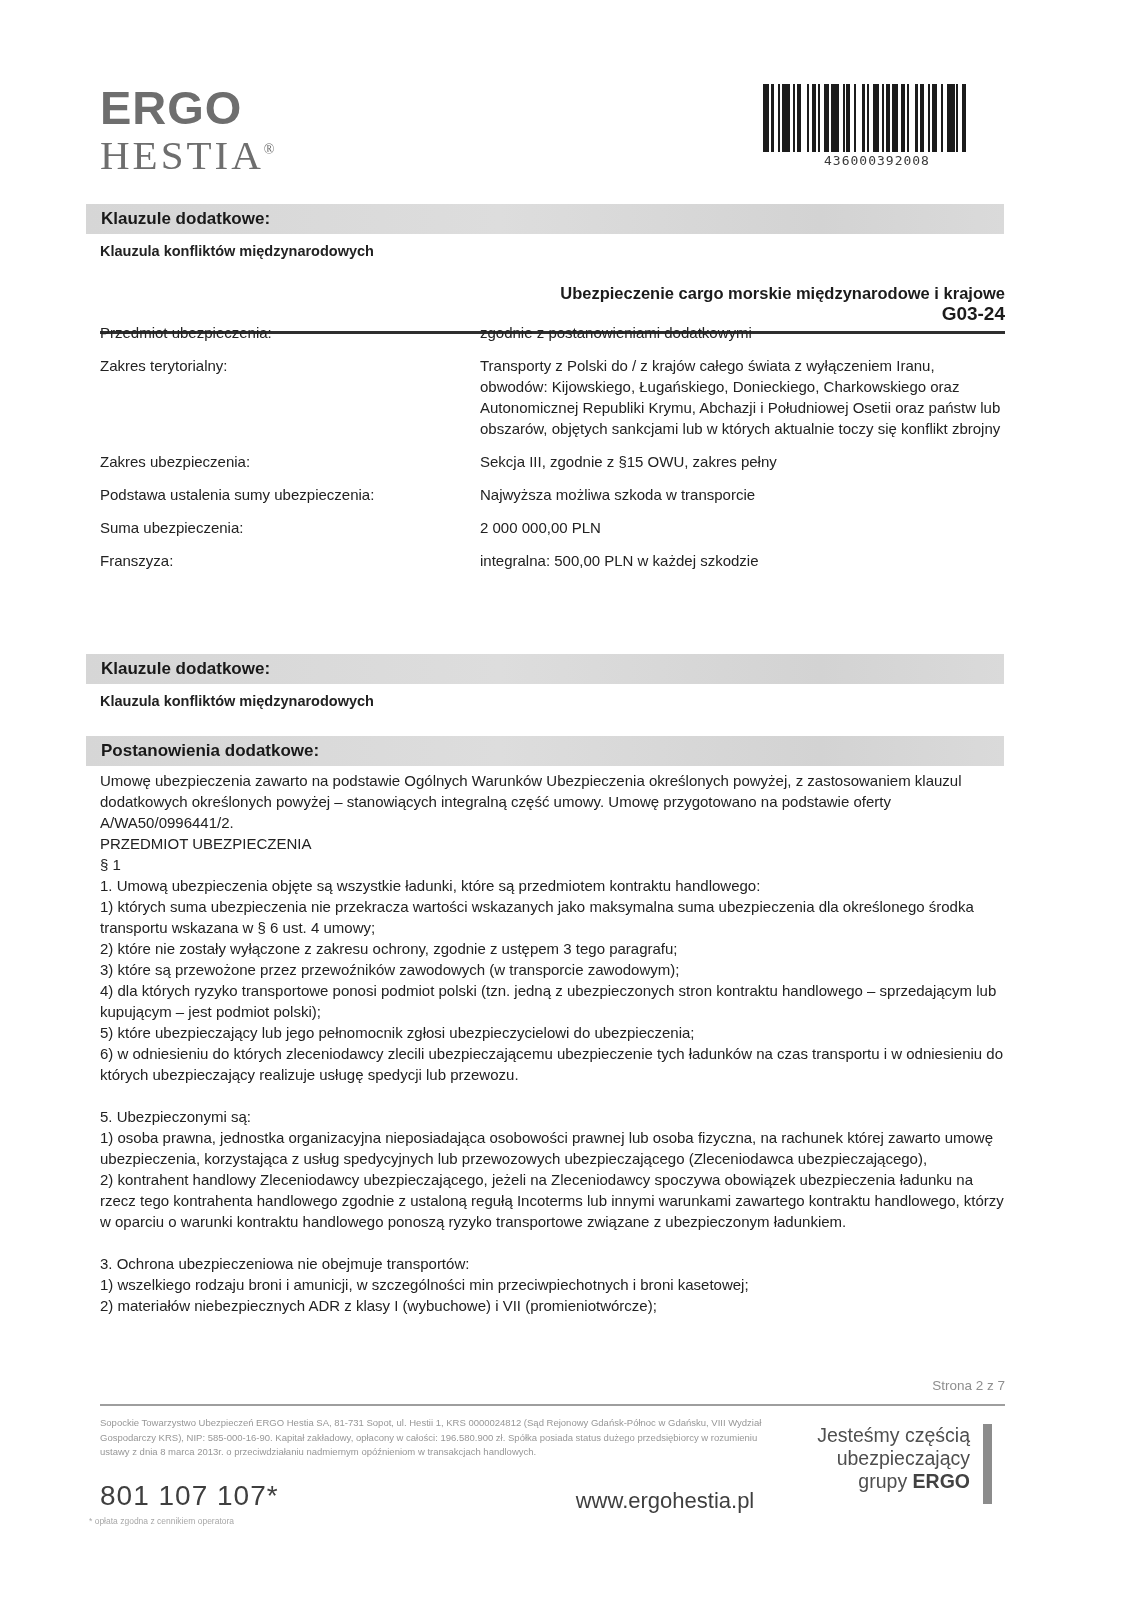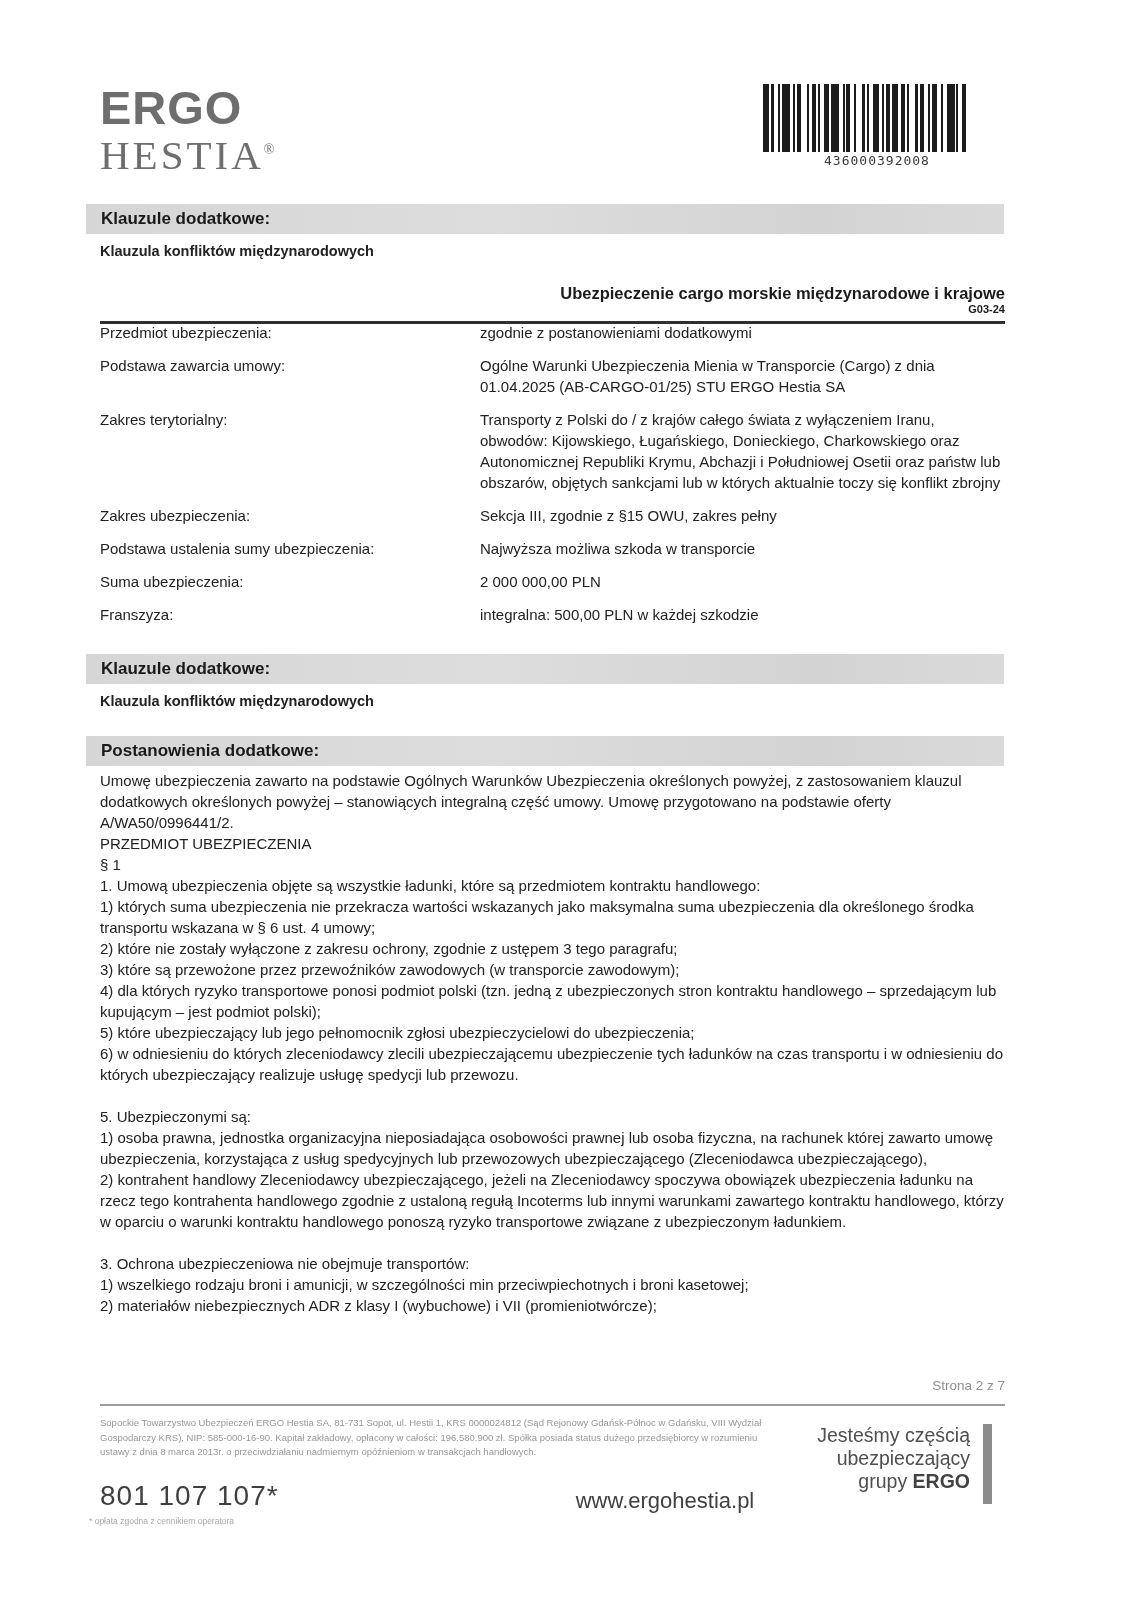--- a/index.html
+++ b/index.html
@@ -33,21 +33,21 @@
 
   .clause-item{position:absolute;left:100px;font-size:14.5px;font-weight:700;color:#222;}
 
   
   .cargo-head{
     position:absolute;left:100px;top:284px;width:905px;
     display:flex;justify-content:space-between;align-items:flex-end;
     border-bottom:3px solid #2f2f2f;padding-bottom:6px;flex-direction:column;
   }
   .cargo-head .t{font-size:16.5px;font-weight:700;color:#1b1b1b;}
-  .cargo-head .c{font-size:11px;font-weight:700;color:#1b1b1b;}
+  .cargo-head .c{font-size:19px;font-weight:700;color:#1b1b1b;}
 
   .kv{position:absolute;left:100px;top:322px;width:906px;display:flex;flex-direction:column;gap:12px;}
   .kv-row{display:grid;grid-template-columns:380px 1fr;column-gap:0;}
   .kv-label{font-size:15px;color:#222;line-height:21px;}
   .kv-value{font-size:15px;color:#222;line-height:21px;}
 
   
   .body-text{position:absolute;left:100px;top:770px;width:910px;font-size:15px;line-height:21px;color:#222;}
   .body-text p{margin:0;}
   .intro{margin-bottom:17px;}
@@ -150,24 +150,20 @@
 
   <div class="cargo-head">
     <div class="t">Ubezpieczenie cargo morskie międzynarodowe i krajowe</div>
     <div class="c">G03-24</div>
   </div>
 
   <div class="kv" id="kv-rows">
       <div class="kv-row">
         <div class="kv-label">Przedmiot ubezpieczenia:</div>
         <div class="kv-value">zgodnie z postanowieniami dodatkowymi</div>
-      </div>
-      <div class="kv-row">
-        <div class="kv-label">Podstawa zawarcia umowy:</div>
-        <div class="kv-value">Ogólne Warunki Ubezpieczenia Mienia w Transporcie (Cargo) z dnia 01.04.2025 (AB-CARGO-01/25) STU ERGO Hestia SA</div>
       </div>
       <div class="kv-row">
         <div class="kv-label">Zakres terytorialny:</div>
         <div class="kv-value">Transporty z Polski do / z krajów całego świata z wyłączeniem Iranu, obwodów: Kijowskiego, Ługańskiego, Donieckiego, Charkowskiego oraz Autonomicznej Republiki Krymu, Abchazji i Południowej Osetii oraz państw lub obszarów, objętych sankcjami lub w których aktualnie toczy się konflikt zbrojny</div>
       </div>
       <div class="kv-row">
         <div class="kv-label">Zakres ubezpieczenia:</div>
         <div class="kv-value">Sekcja III, zgodnie z §15 OWU, zakres pełny</div>
       </div>
       <div class="kv-row">

